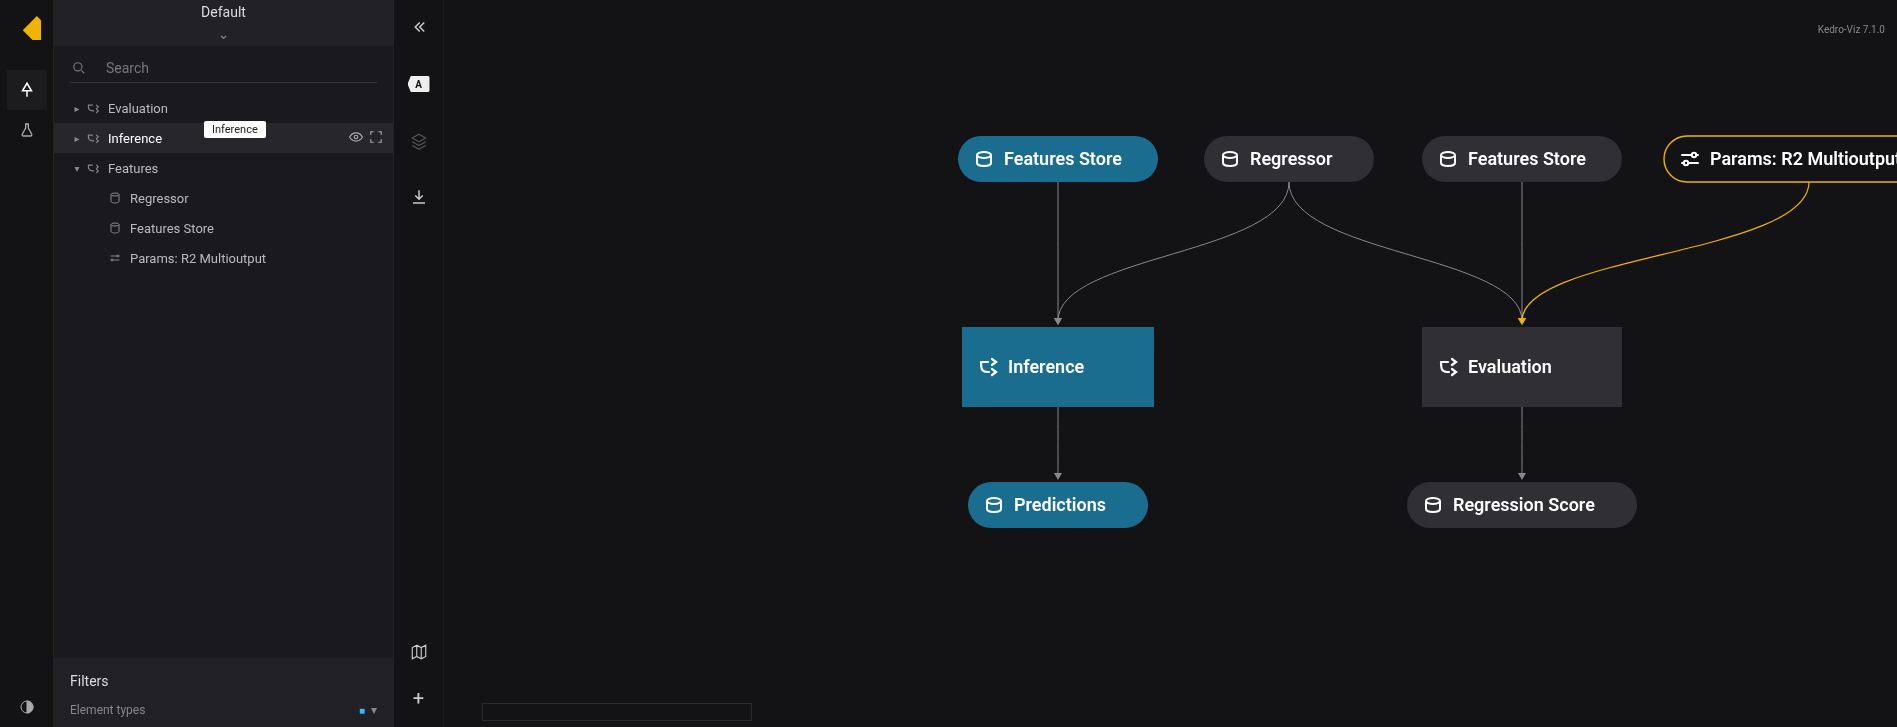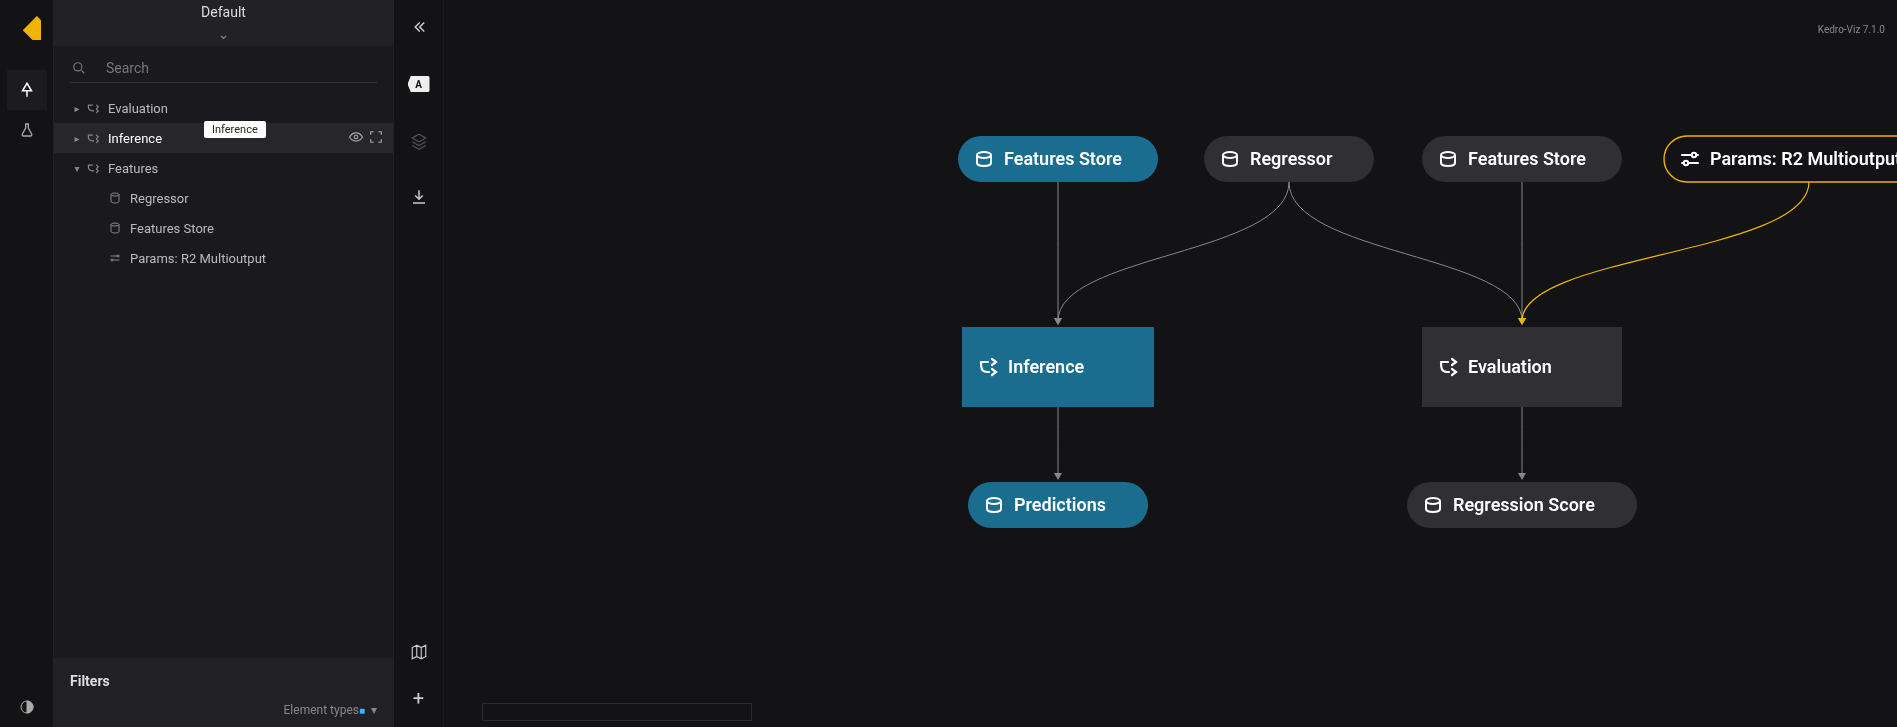--- a/index.html
+++ b/index.html
@@ -30,22 +30,22 @@
 .tree-row .chev { width: 14px; text-align: center; color: #888; font-size: 10px; }
 .tree-row .ticon { width: 18px; display: flex; align-items: center; justify-content: center; margin-right: 6px; color: #888; }
 .tree-row .lbl { flex: 1; }
 .tree-row .row-actions { display: flex; gap: 6px; padding-right: 10px; color: #aaa; }
 .pad0 { padding-left: 16px; }
 .pad1 { padding-left: 38px; }
 
 .tooltip { position: absolute; left: 150px; top: 0; transform: translateY(-2px); background: #fff; color: #222; font-size: 11px; padding: 2px 8px; border-radius: 2px; }
 
 .filters { margin-top: auto; background: #202025; padding: 14px 16px 10px; border-top: 1px solid #222; }
-.filters h4 { font-size: 14px; font-weight: 700; color: #ddd; margin-bottom: 14px; }
-.filters-row { display: flex; align-items: center; justify-content: flex-end; font-size: 12px; color: #888; }
+.filters h4 { font-size: 14px; font-weight: 400; color: #ddd; margin-bottom: 14px; }
+.filters-row { display: flex; align-items: center; justify-content: space-between; font-size: 12px; color: #888; }
 .filters-row .dot { color: #3bb3ff; font-size: 10px; }
 
 
 .toolbar2 { width: 50px; background: #131316; display: flex; flex-direction: column; align-items: center; padding-top: 10px; border-right: 1px solid #1b1b1f; }
 .tb2-btn { width: 34px; height: 34px; display: flex; align-items: center; justify-content: center; color: #ccc; cursor: pointer; margin-bottom: 12px; }
 .tb2-btn.tag { background: #eee; color: #111; border-radius: 2px; width: 22px; height: 16px; font-size: 10px; font-weight: 700; clip-path: polygon(15% 0, 100% 0, 100% 100%, 15% 100%, 0 50%); }
 .tb2-spacer { flex: 1; }
 
 
 .canvas { flex: 1; position: relative; background: #131316; }

